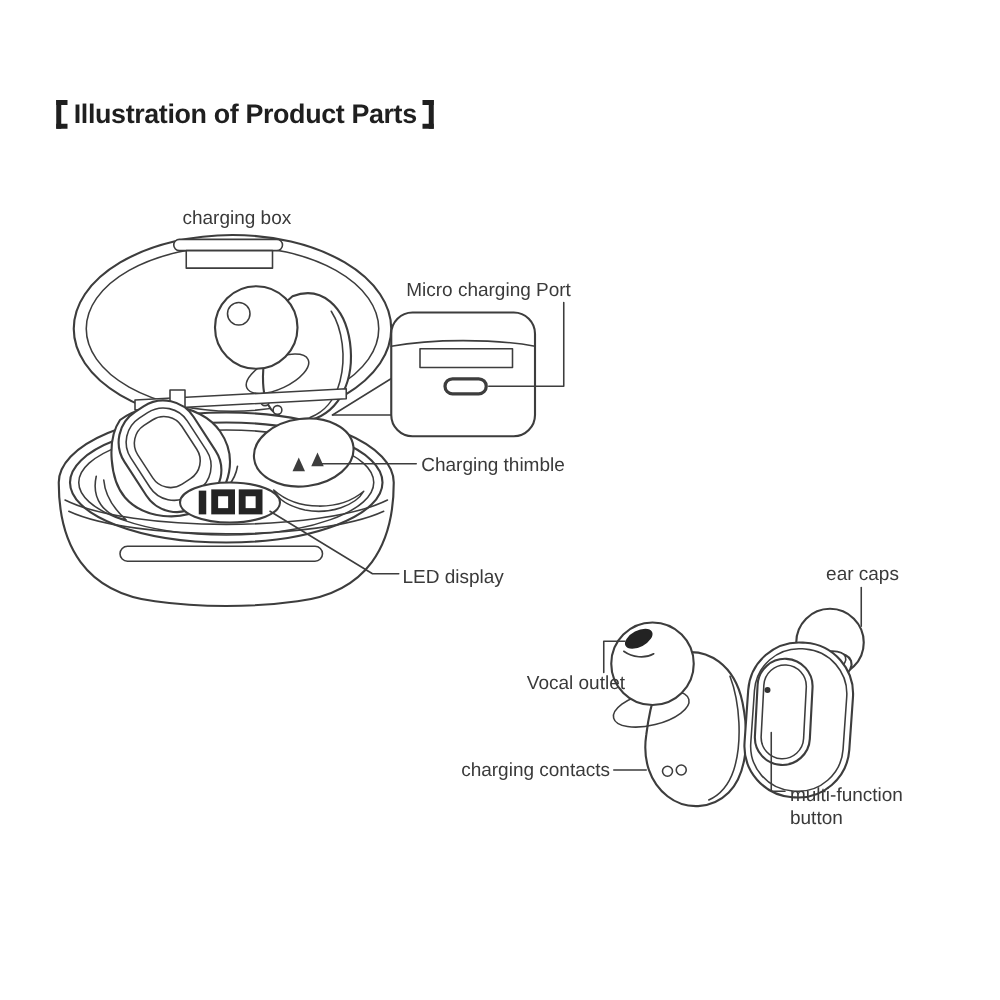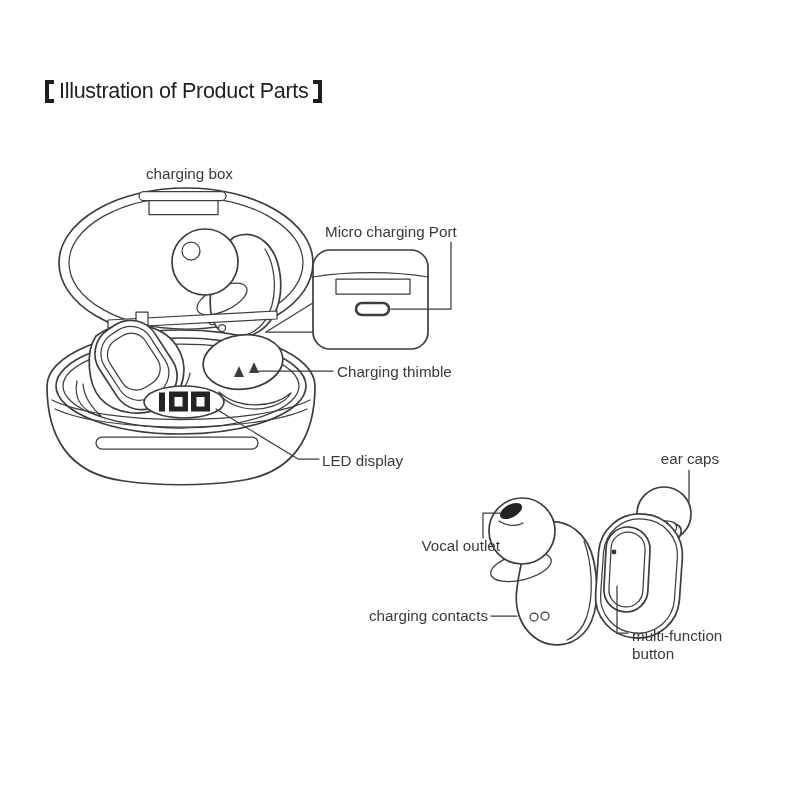--- a/index.html
+++ b/index.html
@@ -17,21 +17,21 @@
     font-family:"Liberation Sans", sans-serif;
     overflow:hidden;
   }
   .title{
     position:absolute;
     left:45px;top:79px;
     display:flex;
     align-items:center;
     color:var(--title);
     font-size:21.5px;
-    font-weight:400;
+    font-weight:700;
     letter-spacing:-0.3px;
     white-space:nowrap;
   }
   .bracket{
     display:inline-block;
     width:9px;height:23px;
     box-sizing:border-box;
   }
   .bracket.left{
     border-left:4px solid var(--title);

